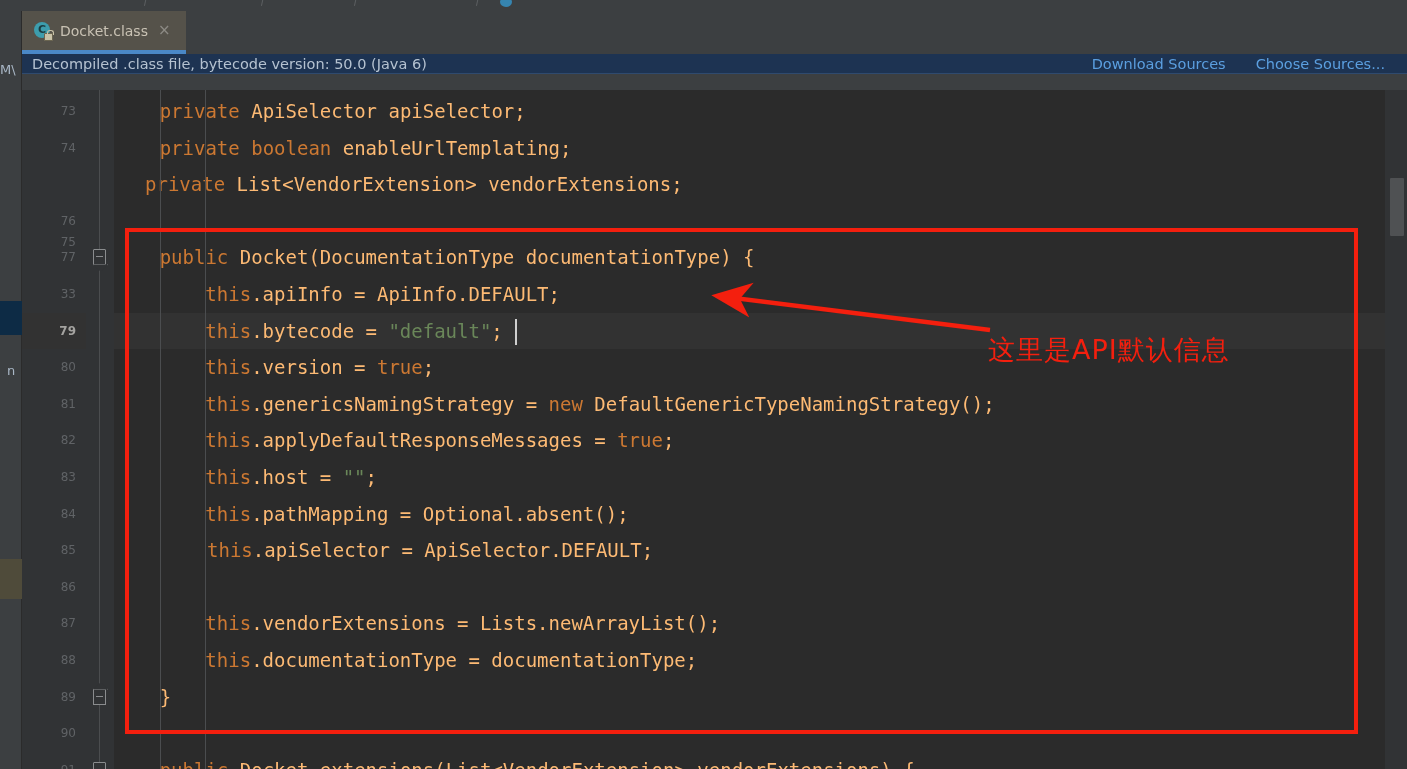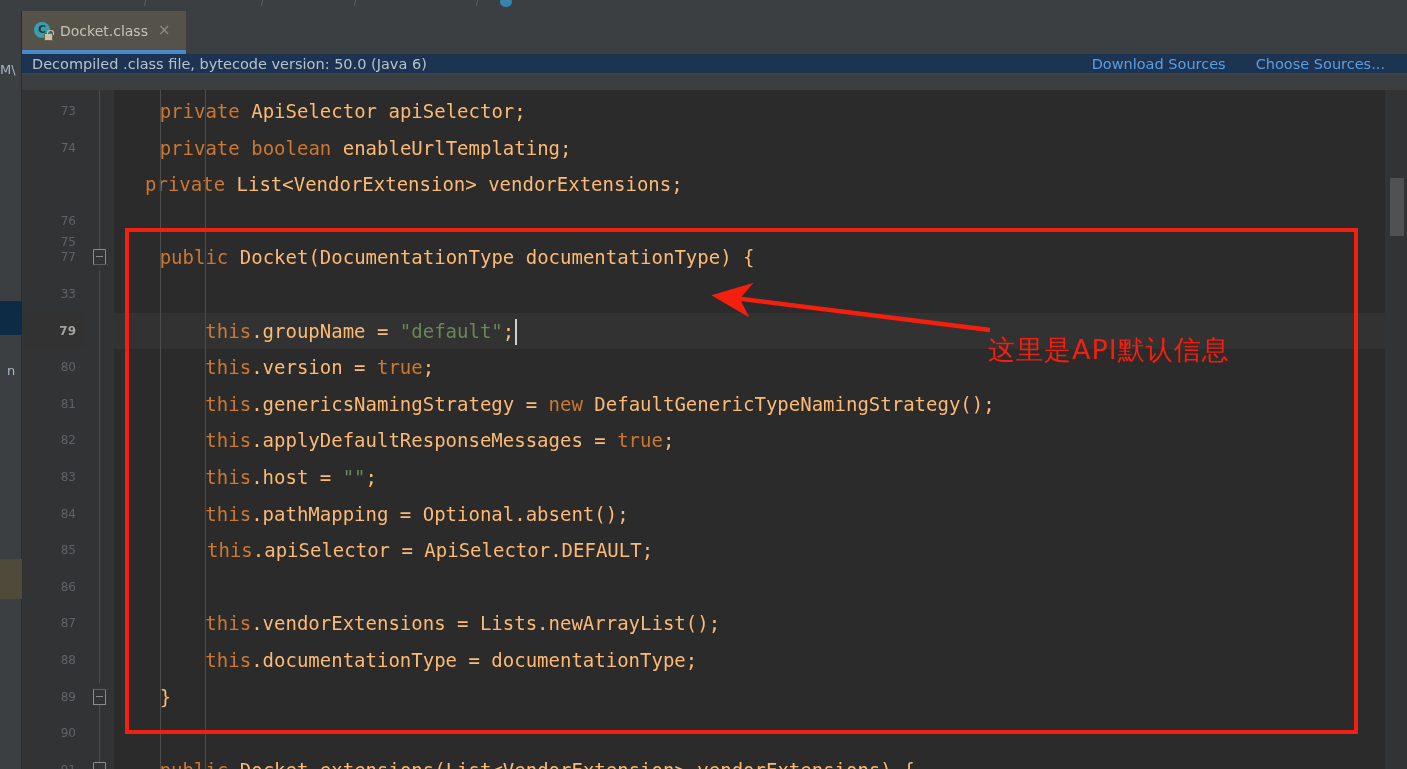--- a/index.html
+++ b/index.html
@@ -321,22 +321,25 @@
         </div>
         <div class="row" style="top: 76.2px;">
           <div class="code" style="left: 31px;"><span class="kw">private </span><span class="pln">List&lt;VendorExtension&gt; vendorExtensions;</span></div>
         </div>
         <div class="row" style="top: 112.8px;">
           <div class="code" style="left: 0px;"></div>
         </div>
         <div class="row" style="top: 149.4px;">
           <div class="code" style="left: 45.68px;"><span class="kw">public </span><span class="pln">Docket(DocumentationType documentationType) {</span></div>
         </div>
+        <div class="row" style="top: 186px;">
+          <div class="code" style="left: 91.36px;"><span class="kw">this</span><span class="pln">.apiInfo = ApiInfo.DEFAULT;</span></div>
+        </div>
         <div class="row cur" style="top: 222.6px;">
-          <div class="code" style="left: 91.36px;"><span class="kw">this</span><span class="pln">.groupName = </span><span class="str">"default"</span><span class="pln">;</span></div>
+          <div class="code" style="left: 91.36px;"><span class="kw">this</span><span class="pln">.bytecode = </span><span class="str">"default"</span><span class="pln">;</span></div>
           <div class="caret" style="left: 400.7px; top: 6px;"></div>
         </div>
         <div class="row" style="top: 259.2px;">
           <div class="code" style="left: 91.36px;"><span class="kw">this</span><span class="pln">.version = </span><span class="kw">true</span><span class="pln">;</span></div>
         </div>
         <div class="row" style="top: 332.4px;">
           <div class="code" style="left: 91.36px;"><span class="kw">this</span><span class="pln">.applyDefaultResponseMessages = </span><span class="kw">true</span><span class="pln">;</span></div>
         </div>
         <div class="row" style="top: 295.8px;">
           <div class="code" style="left: 91.36px;"><span class="kw">this</span><span class="pln">.genericsNamingStrategy = </span><span class="kw">new </span><span class="pln">DefaultGenericTypeNamingStrategy();</span></div>

